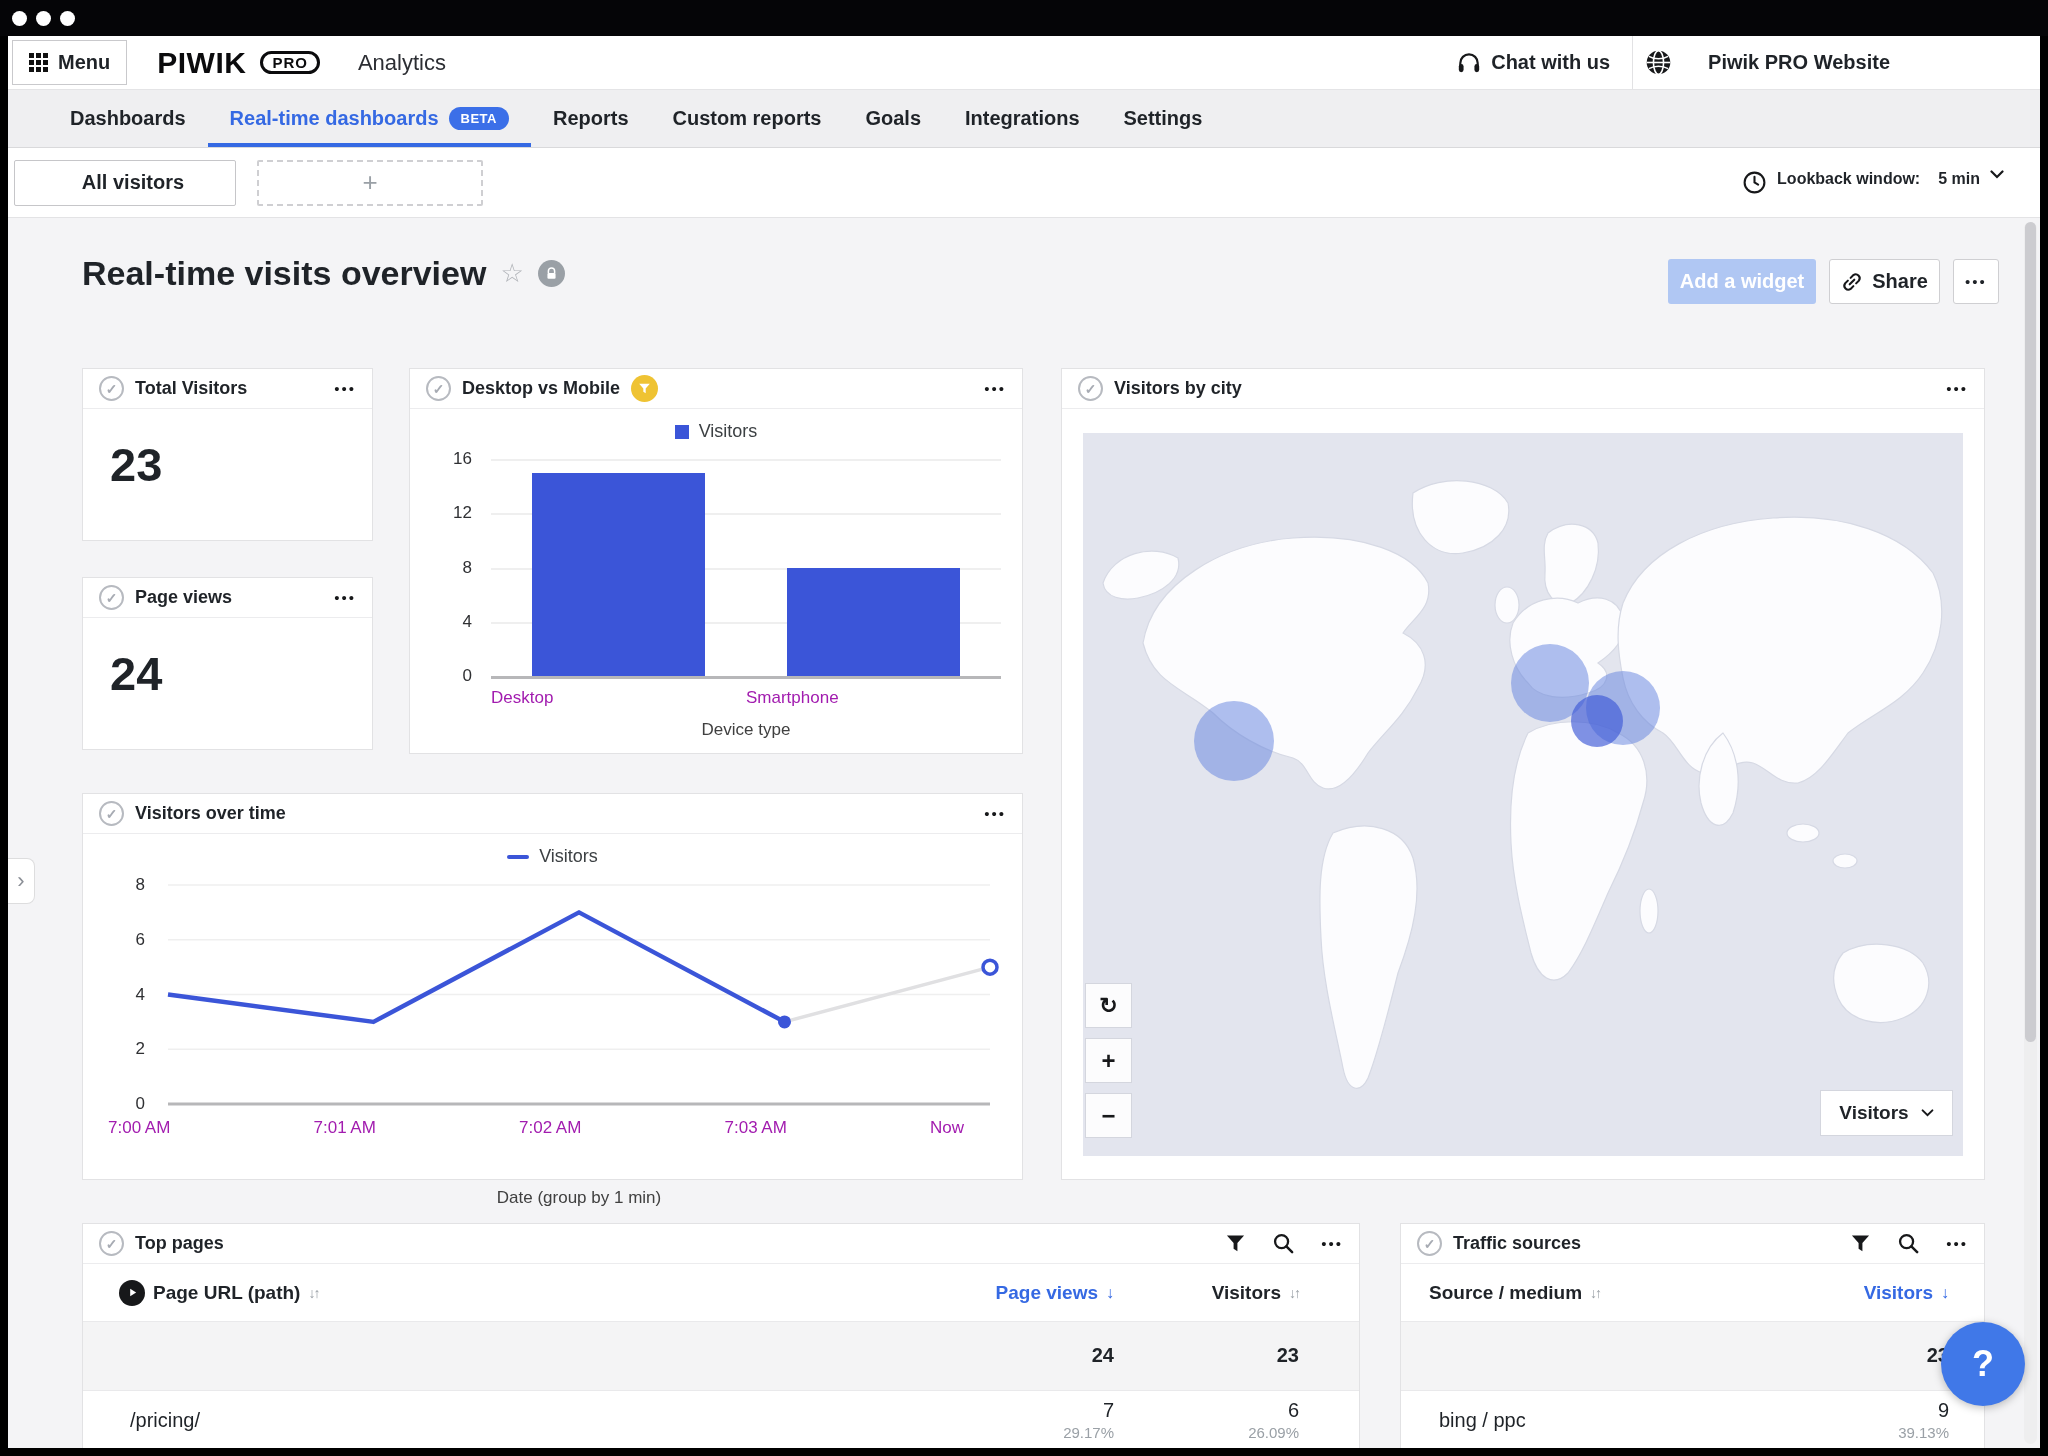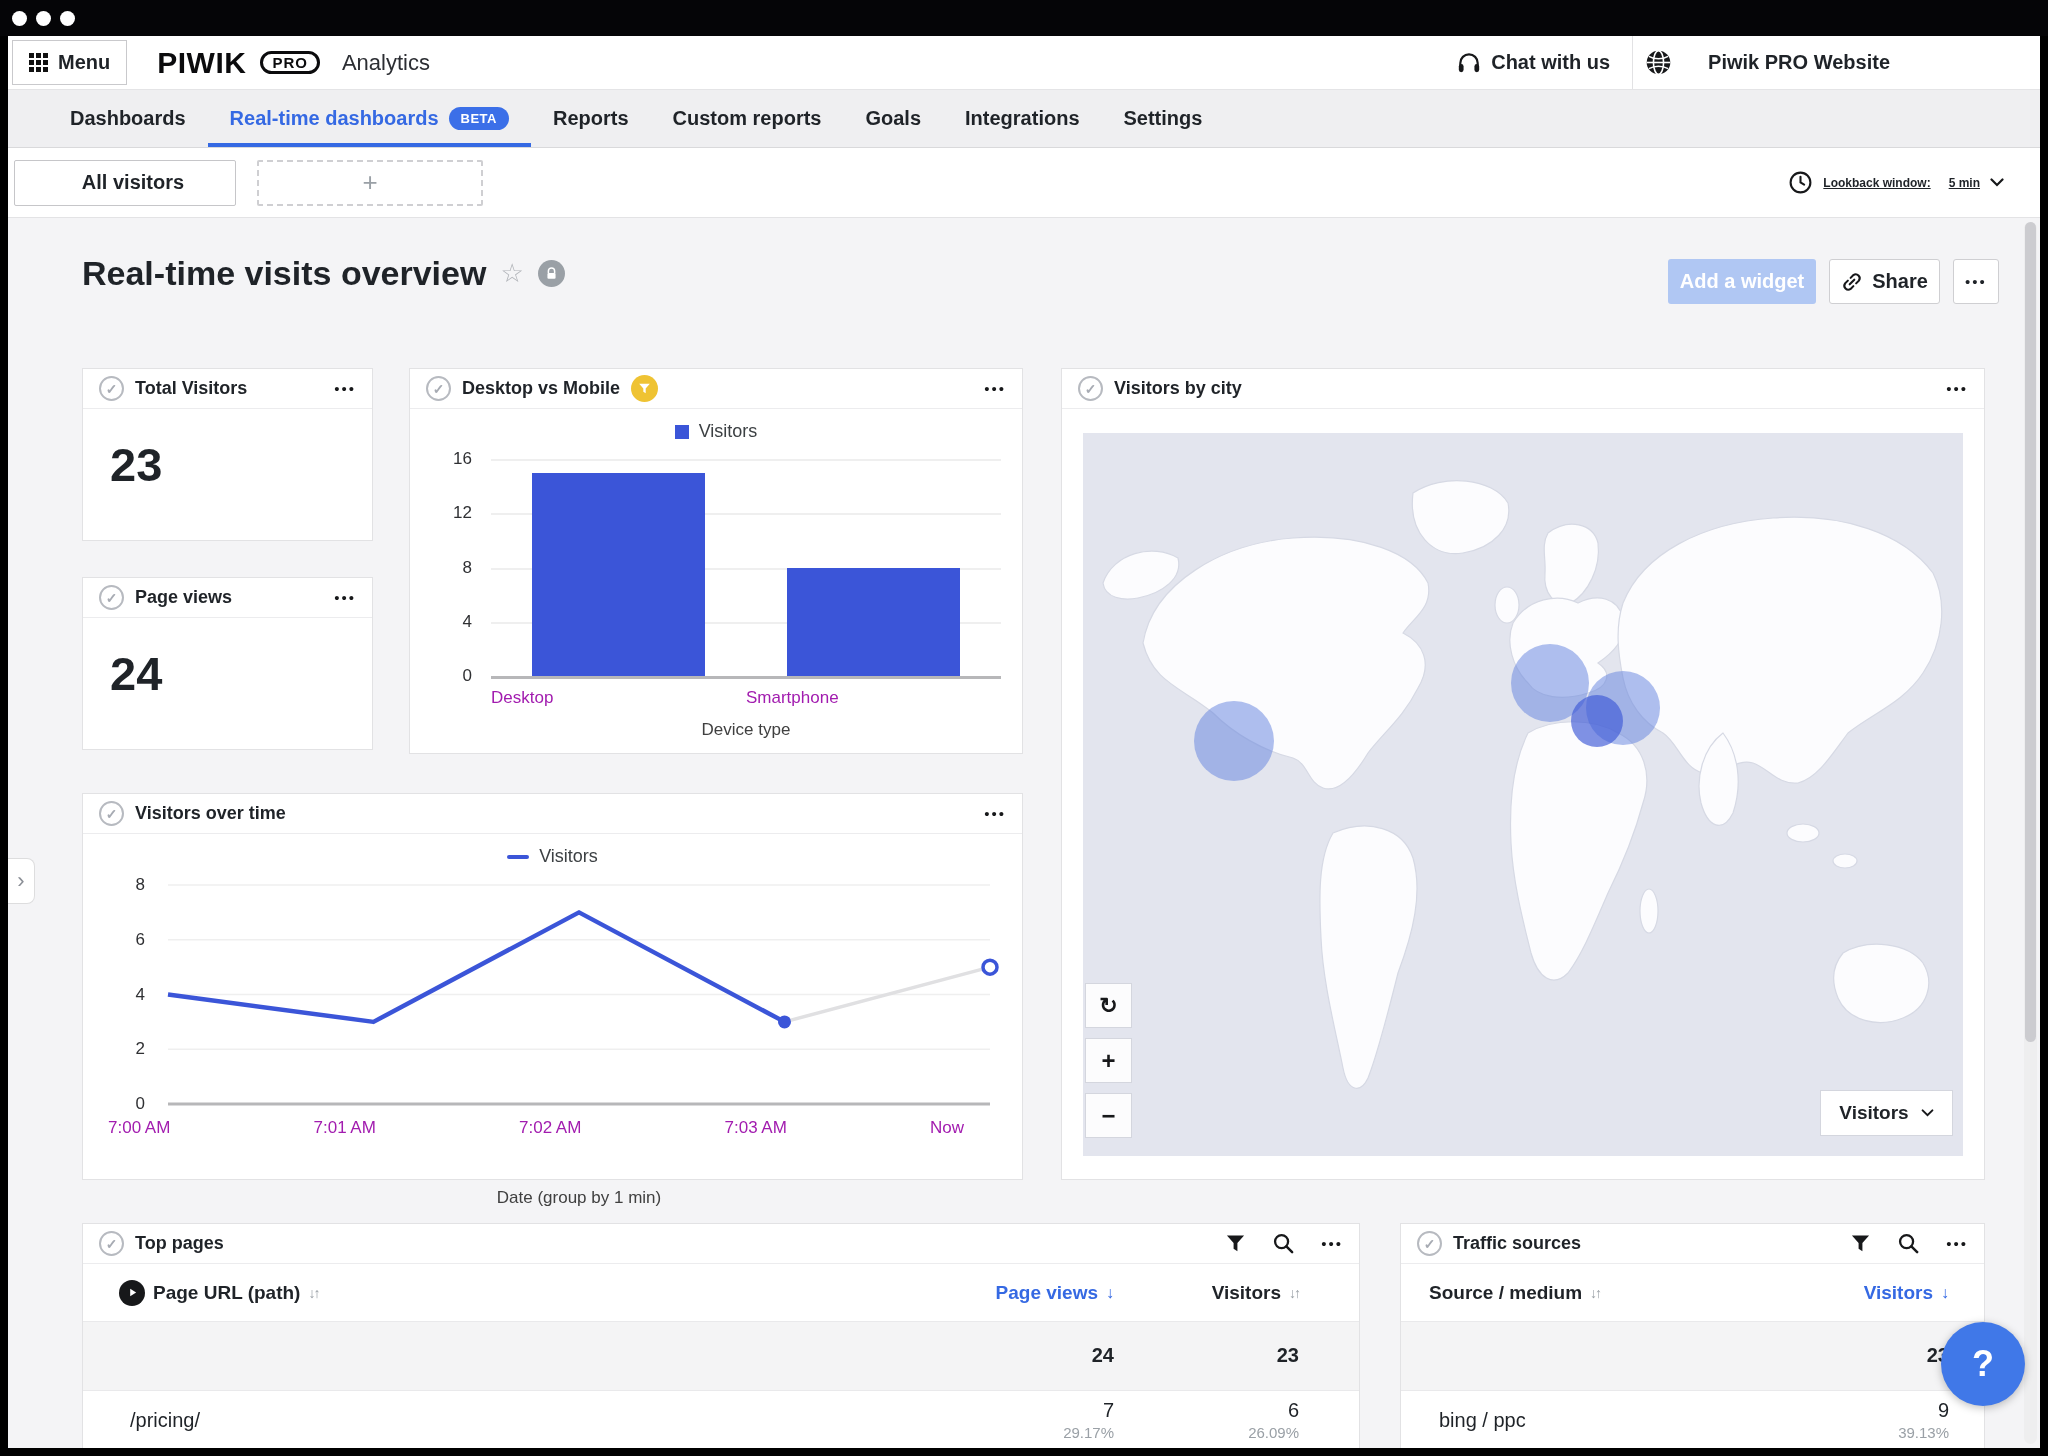--- a/index.html
+++ b/index.html
@@ -13,38 +13,38 @@
 
   
   .app-header { height:54px; background:#fff; border-bottom:1px solid #e4e4e6; display:flex; align-items:stretch; }
   .menu-btn { margin:4px 0 4px 4px; border:1px solid #c9c9cc; background:#fff; display:flex; align-items:center; gap:10px; padding:0 16px; cursor:pointer; }
   .grid-icon { display:grid; grid-template-columns:repeat(3,5px); grid-template-rows:repeat(3,5px); gap:2px; }
   .grid-icon span { background:#111; }
   .menu-label { font-size:20px; font-weight:700; }
   .logo-wrap { display:flex; align-items:center; margin-left:30px; gap:14px; }
   .logo-piwik { font-size:30px; font-weight:700; letter-spacing:.5px; color:#0b0b0d; }
   .logo-pro { border:3px solid #0b0b0d; border-radius:14px; padding:0 9px; font-size:15px; font-weight:700; letter-spacing:1px; color:#0b0b0d; }
-  .logo-product { font-size:22px; color:#2c2e33; margin-left:8px; }
+  .logo-product { font-size:22px; color:#2c2e33; margin-left:24px; }
   .hdr-right { margin-left:auto; display:flex; align-items:stretch; }
   .chat-btn { display:flex; align-items:center; gap:9px; padding:0 22px; font-size:20px; font-weight:700; cursor:pointer; }
   .globe-cell { width:52px; border-left:1px solid #e2e2e4; display:flex; align-items:center; justify-content:center; cursor:pointer; }
   .site-cell { display:flex; align-items:center; padding:0 150px 0 24px; font-size:20px; font-weight:700; cursor:pointer; }
 
   
   .nav { height:58px; background:#efeff1; border-bottom:1px solid #d9d9db; display:flex; align-items:stretch; padding-left:40px; }
   .tab { position:relative; display:flex; align-items:center; gap:10px; padding:0 22px; font-size:20px; font-weight:700; color:#1f2328; cursor:pointer; }
   .tab.active { color:#3569e3; }
   .tab.active::after { content:""; position:absolute; left:0; right:0; bottom:0; height:4px; background:#3569e3; }
   .beta-pill { background:#3b6fe8; color:#fff; font-size:13px; font-weight:700; border-radius:12px; padding:4px 12px; letter-spacing:.5px; }
 
   
   .filter-bar { height:70px; background:#fff; border-bottom:1px solid #e3e3e5; display:flex; align-items:center; padding:0 36px 0 6px; gap:21px; }
   .segment-btn { width:222px; height:46px; border:1px solid #c6c6c9; border-radius:2px; background:#fff; font-size:20px; font-weight:700; display:flex; align-items:center; justify-content:center; cursor:pointer;padding-left:16px; }
   .add-segment-btn { width:226px; height:46px; border:2px dashed #cfcfd2; border-radius:2px; background:#fff; color:#9aa0a6; font-size:26px; display:flex; align-items:center; justify-content:center; cursor:pointer; }
-  .lookback { margin-left:auto; display:flex; align-items:center; gap:10px; font-size:12px; font-weight:700; cursor:pointer;text-decoration:underline; }
+  .lookback { margin-left:auto; display:flex; gap:10px; font-size:16px; font-weight:700; cursor:pointer; }
   .lookback-value { margin-left:8px; }
 
   
   .content { position:relative; height:1230px; background:#f4f4f6; overflow:hidden; flex:1; }
 
   .page-head { position:absolute; left:74px; top:36px; display:flex; align-items:center; gap:14px; }
   .page-title { font-size:34px; font-weight:700; }
   .star-icon { font-size:26px; color:#b0b3b8; cursor:pointer; }
   .lock-badge { width:27px; height:27px; border-radius:50%; background:#9aa0a6; display:flex; align-items:center; justify-content:center; }
 

